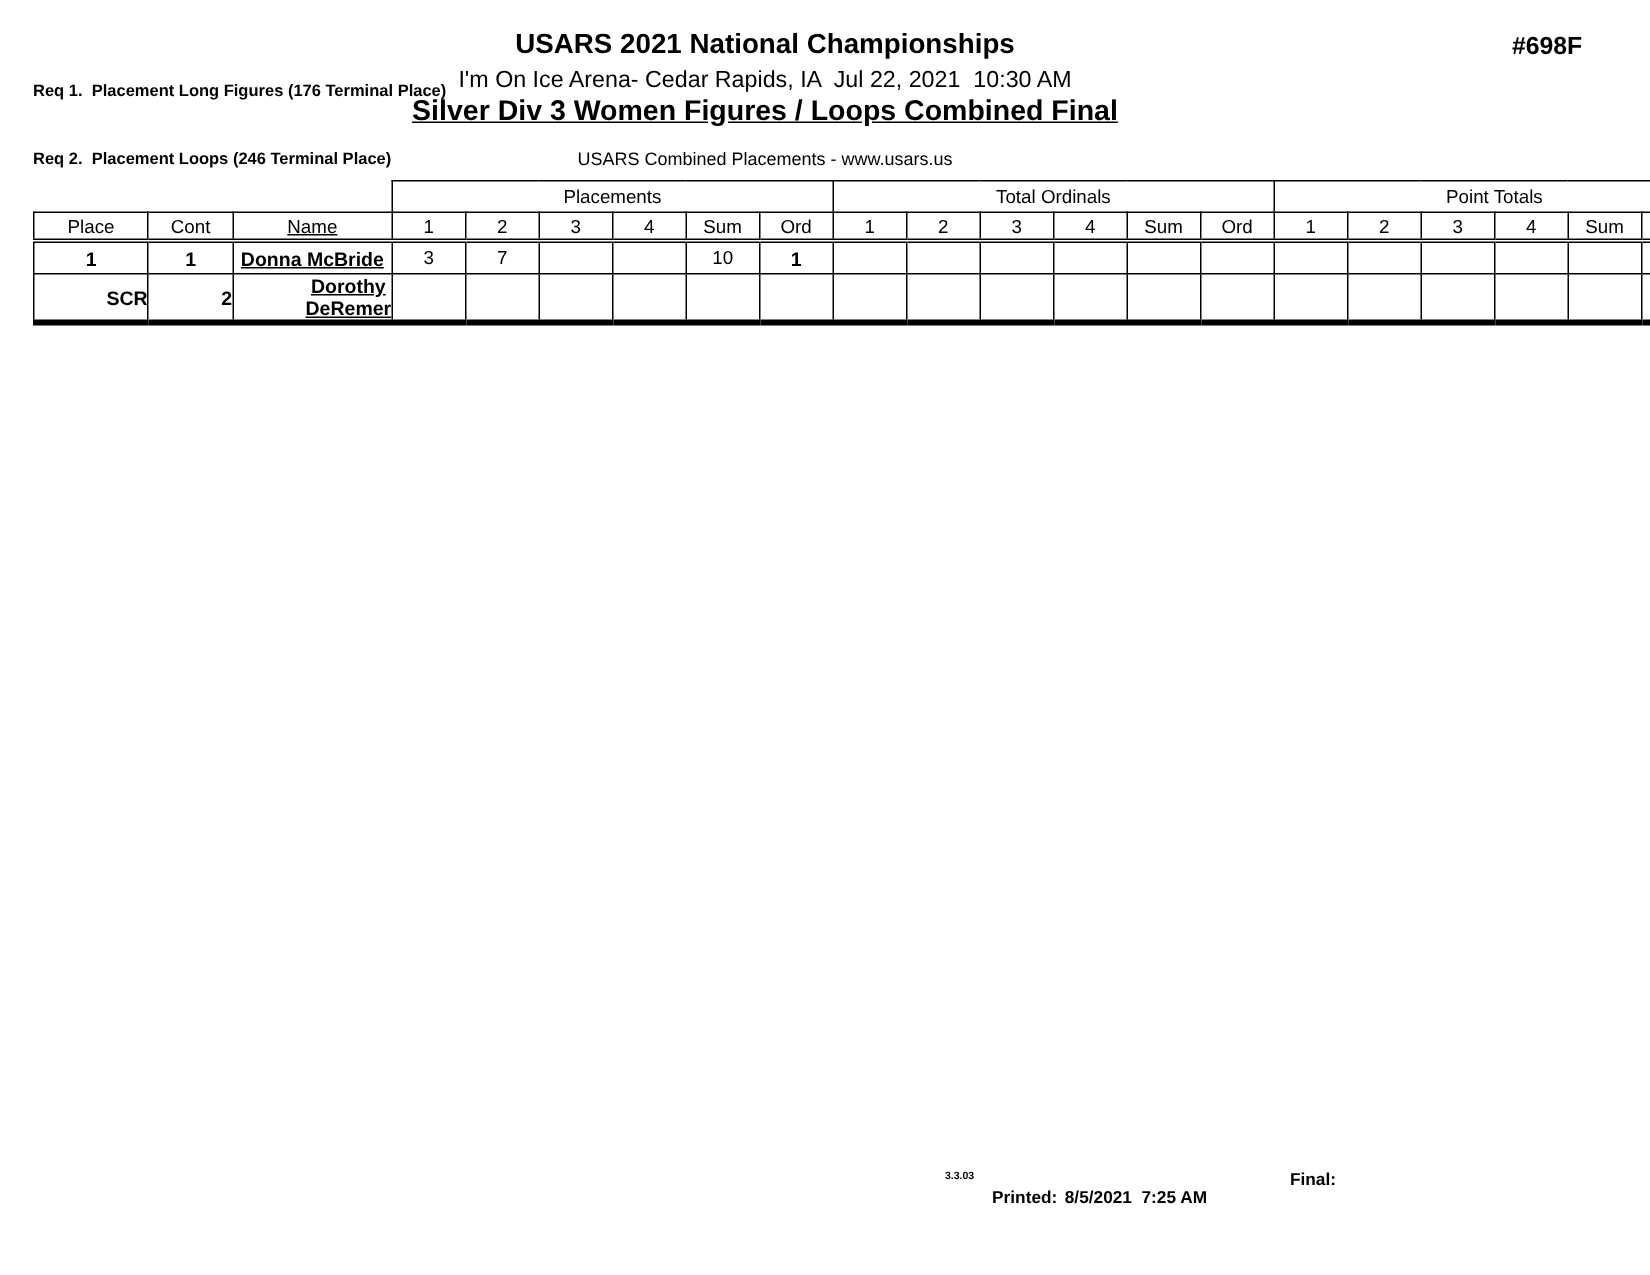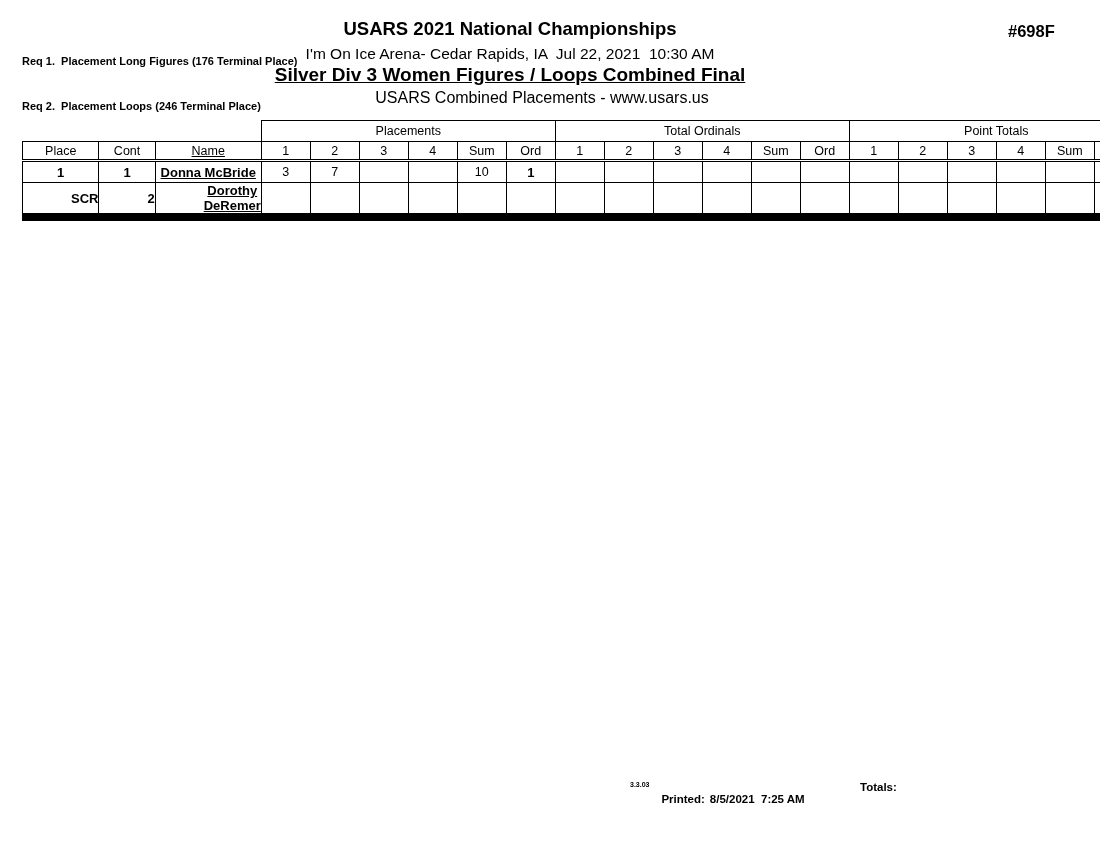--- a/index.html
+++ b/index.html
@@ -23,21 +23,21 @@
   }
   .doc-number {
     left: 1008px; top: 22px;
     font-weight: bold;
     font-size: 16.5px;
   }
   .center-line { left: 0; width: 1020px; text-align: center; }
   .champ-title  { top: 18px; font-size: 18.5px; font-weight: bold; }
   .venue-line   { top: 45px; font-size: 15.5px; }
   .event-title  { top: 64px; font-size: 19px; font-weight: bold; text-decoration: underline; }
-  .subtitle     { top: 89px; font-size: 16px; padding-left: 32px; }
+  .subtitle     { top: 99px; font-size: 12px; }
 
   
   table.results {
     position: absolute;
     left: 22px; top: 120px;
     border-collapse: collapse;
     table-layout: fixed;
     font-size: 12.5px;
   }
   table.results td {
@@ -49,21 +49,21 @@
     overflow: hidden;
   }
   tr.grp td { height: 20px; }
   tr.grp td.nb { border: none; }
   td.g { text-align: left; padding-left: 4px; }
   tr.hdr td { border-bottom: 3px double #000; height: 17px; }
   td.l { text-align: left; padding-left: 6px; text-decoration: underline; }
   td.b { font-weight: bold; font-size: 13px; }
   td.tl5 { border-left: 5px solid #000; }
   td.tl4 { border-left: 4px solid #000; }
-  tr.last td { border-bottom: 8px solid #000000; padding-left: 48px; }
+  tr.last td { border-bottom: 4px solid #000000; padding-left: 48px; }
 
   
   .footer-ver { left: 630px; top: 781px; font-size: 7px; font-weight: bold; }
   .footer-printed { left: 655px; top: 781px; font-size: 11.5px; font-weight: bold; }
   .footer-printed .pv { margin-left: 5px; }
   .footer-scorer { left: 860px; top: 781px; font-size: 11.5px; font-weight: bold; }
 </style>
 </head>
 <body>
 
@@ -184,13 +184,13 @@
     <td></td>
     <td class="tl4"></td>
   </tr>
 </tbody>
   </table>
 
 <div class="abs footer-ver">3.3.03</div>
 <div class="abs footer-printed pre">
   <span>Printed:</span><span class="pv">8/5/2021  7:25 AM</span>
 </div>
-<div class="abs footer-scorer">Totals:</div>
+<div class="abs footer-scorer">Final:</div>
 
 </body></html>

